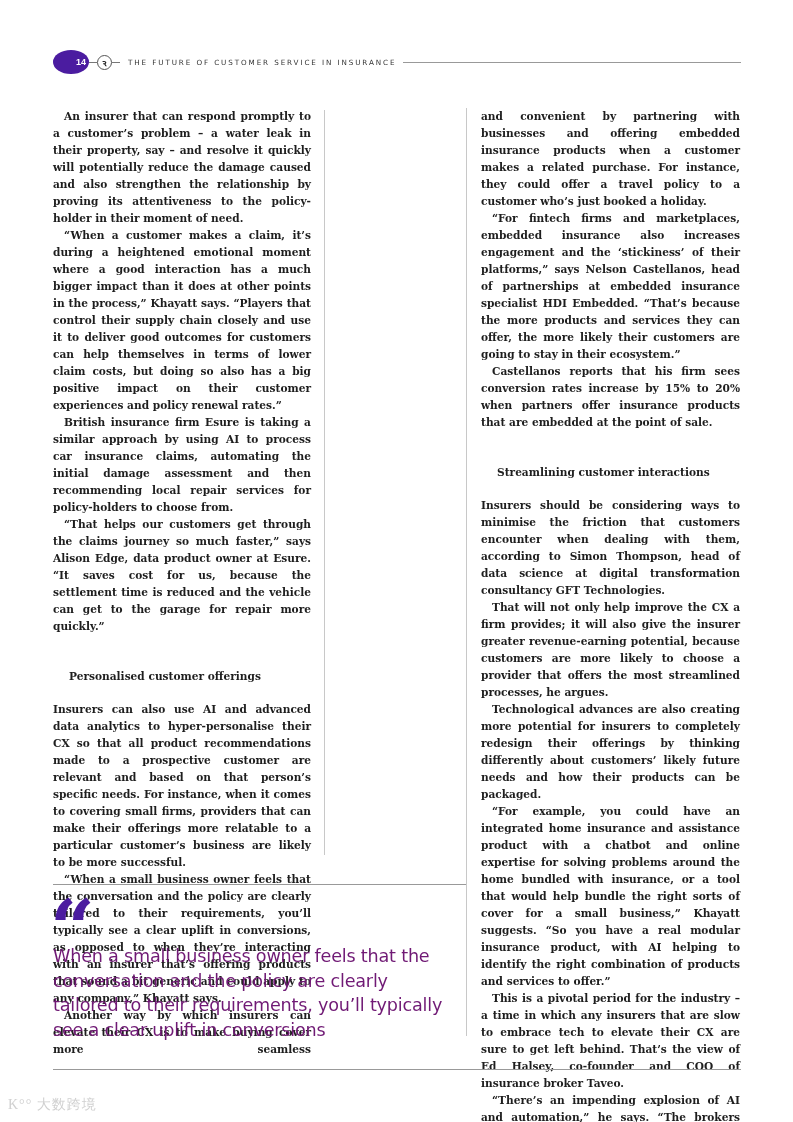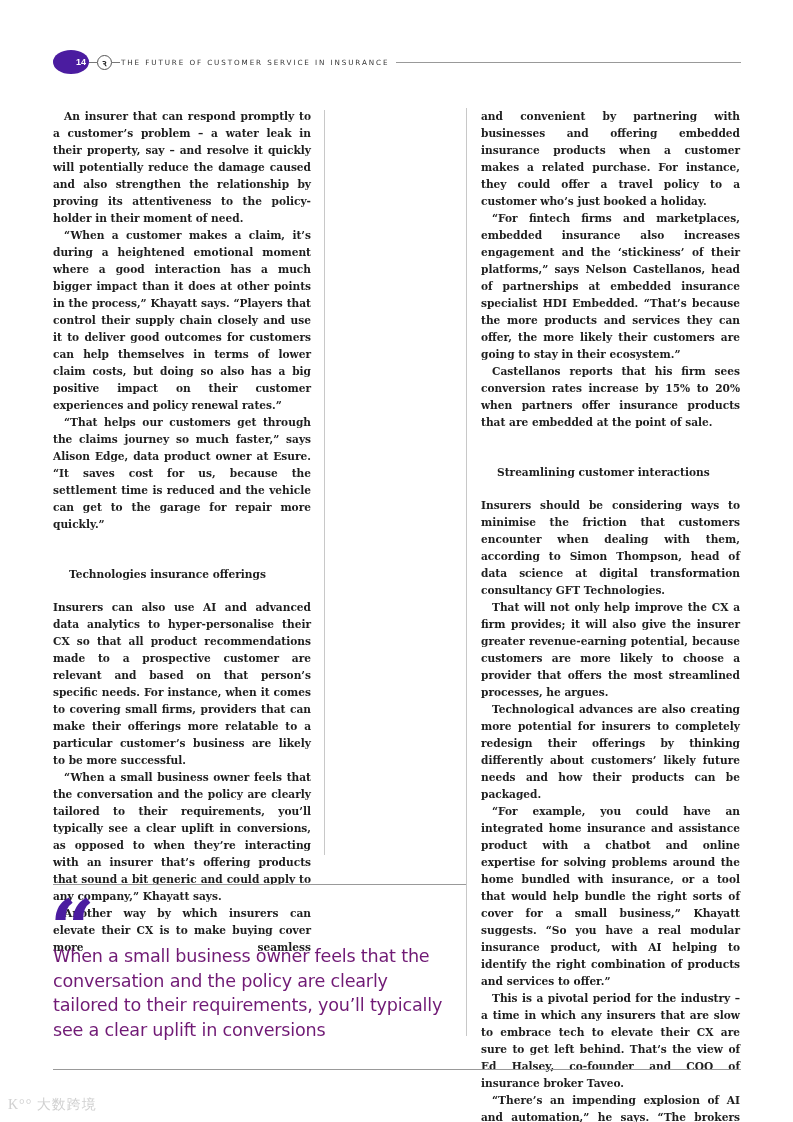--- a/index.html
+++ b/index.html
@@ -1,21 +1,21 @@
 <!DOCTYPE html>
 <html><head>
 <meta charset="utf-8">
 <style>
   html, body { margin: 0; padding: 0; background: #ffffff; }
   body { width: 793px; height: 1122px; position: relative; overflow: hidden; color: #1e1e1e; }
   .header { position: absolute; left: 53px; top: 53px; width: 688px; height: 18px; display: flex; align-items: center; }
   .page-badge { width: 16px; height: 24px; border-radius: 50%; background: #4b1ca0; color: #fff; font-family: "Liberation Sans", sans-serif; font-weight: bold; font-size: 9px; display: flex; align-items: center; justify-content: center; padding-left: 20px; }
   .connector { width: 8px; height: 1px; background: #777; }
   .logo { width: 15px; height: 15px; border: 1px solid #555; border-radius: 50%; display: flex; align-items: center; justify-content: center; font-family: "DejaVu Sans", sans-serif; font-weight: bold; font-size: 9px; color: #222; box-sizing: border-box; }
-  .header-title { font-family: "DejaVu Sans", sans-serif; font-size: 7.2px; letter-spacing: 1.9px; color: #333; margin-left: 1px; white-space: nowrap; }
+  .header-title { font-family: "DejaVu Sans", sans-serif; font-size: 7.2px; letter-spacing: 1.9px; color: #333; margin-left: 8px; white-space: nowrap; }
   .header-rule { flex: 1; height: 1px; background: #999; margin-left: 7px; }
 
   .col { position: absolute; font-family: "DejaVu Serif", serif; font-size: 10.6px; line-height: 17px; color: #1e1e1e; text-align: justify; hyphens: none; }
   .col p { margin: 0; text-indent: 11px; font-weight: bold; }
   .col p.noindent { text-indent: 0; }
   .col h3 { margin: 16px; font-size: 10.6px; font-weight: bold; line-height: 17px; }
   .col .gap { height: 17px; }
   .col-left { left: 53px; top: 108px; width: 258px; }
   .col-right { left: 481px; top: 108px; width: 259px; }
 
@@ -37,23 +37,24 @@
   <div class="connector"></div>
   <div class="logo">ꝛ</div>
   <div class="connector"></div>
   <div class="header-title">THE FUTURE OF CUSTOMER SERVICE IN INSURANCE</div>
   <div class="header-rule"></div>
 </div>
 
 <div class="col col-left">
   <p>An insurer that can respond promptly to a customer’s problem – a water leak in their property, say – and resolve it quickly will potentially reduce the damage caused and also strengthen the relationship by proving its attentiveness to the policy-holder in their moment of need.</p>
   <p>“When a customer makes a claim, it’s during a heightened emotional moment where a good interaction has a much bigger impact than it does at other points in the process,” Khayatt says. “Players that control their supply chain closely and use it to deliver good outcomes for customers can help themselves in terms of lower claim costs, but doing so also has a big positive impact on their customer experiences and policy renewal rates.”</p>
+  <p>British insurance firm Esure is taking a similar approach by using AI to process car insurance claims, automating the initial damage assessment and then recommending local repair services for policy-holders to choose from.</p>
   <p>“That helps our customers get through the claims journey so much faster,” says Alison Edge, data product owner at Esure. “It saves cost for us, because the settlement time is reduced and the vehicle can get to the garage for repair more quickly.”</p>
   <div class="gap"></div>
-  <h3>Technologies insurance offerings</h3>
+  <h3>Personalised customer offerings</h3>
   <p class="noindent">Insurers can also use AI and advanced data analytics to hyper-personalise their CX so that all product recommendations made to a prospective customer are relevant and based on that person’s specific needs. For instance, when it comes to covering small firms, providers that can make their offerings more relatable to a particular customer’s business are likely to be more successful.</p>
   <p>“When a small business owner feels that the conversation and the policy are clearly tailored to their requirements, you’ll typically see a clear uplift in conversions, as opposed to when they’re interacting with an insurer that’s offering products that sound a bit generic and could apply to any company,” Khayatt says.</p>
   <p style="text-align-last: justify;">Another way by which insurers can elevate their CX is to make buying cover more seamless</p>
 </div>
 
 <div class="vrule-left"></div>
 <div class="vrule-right"></div>
 
 <div class="col col-right">
   <p class="noindent">and convenient by partnering with businesses and offering embedded insurance products when a customer makes a related purchase. For instance, they could offer a travel policy to a customer who’s just booked a holiday.</p>

